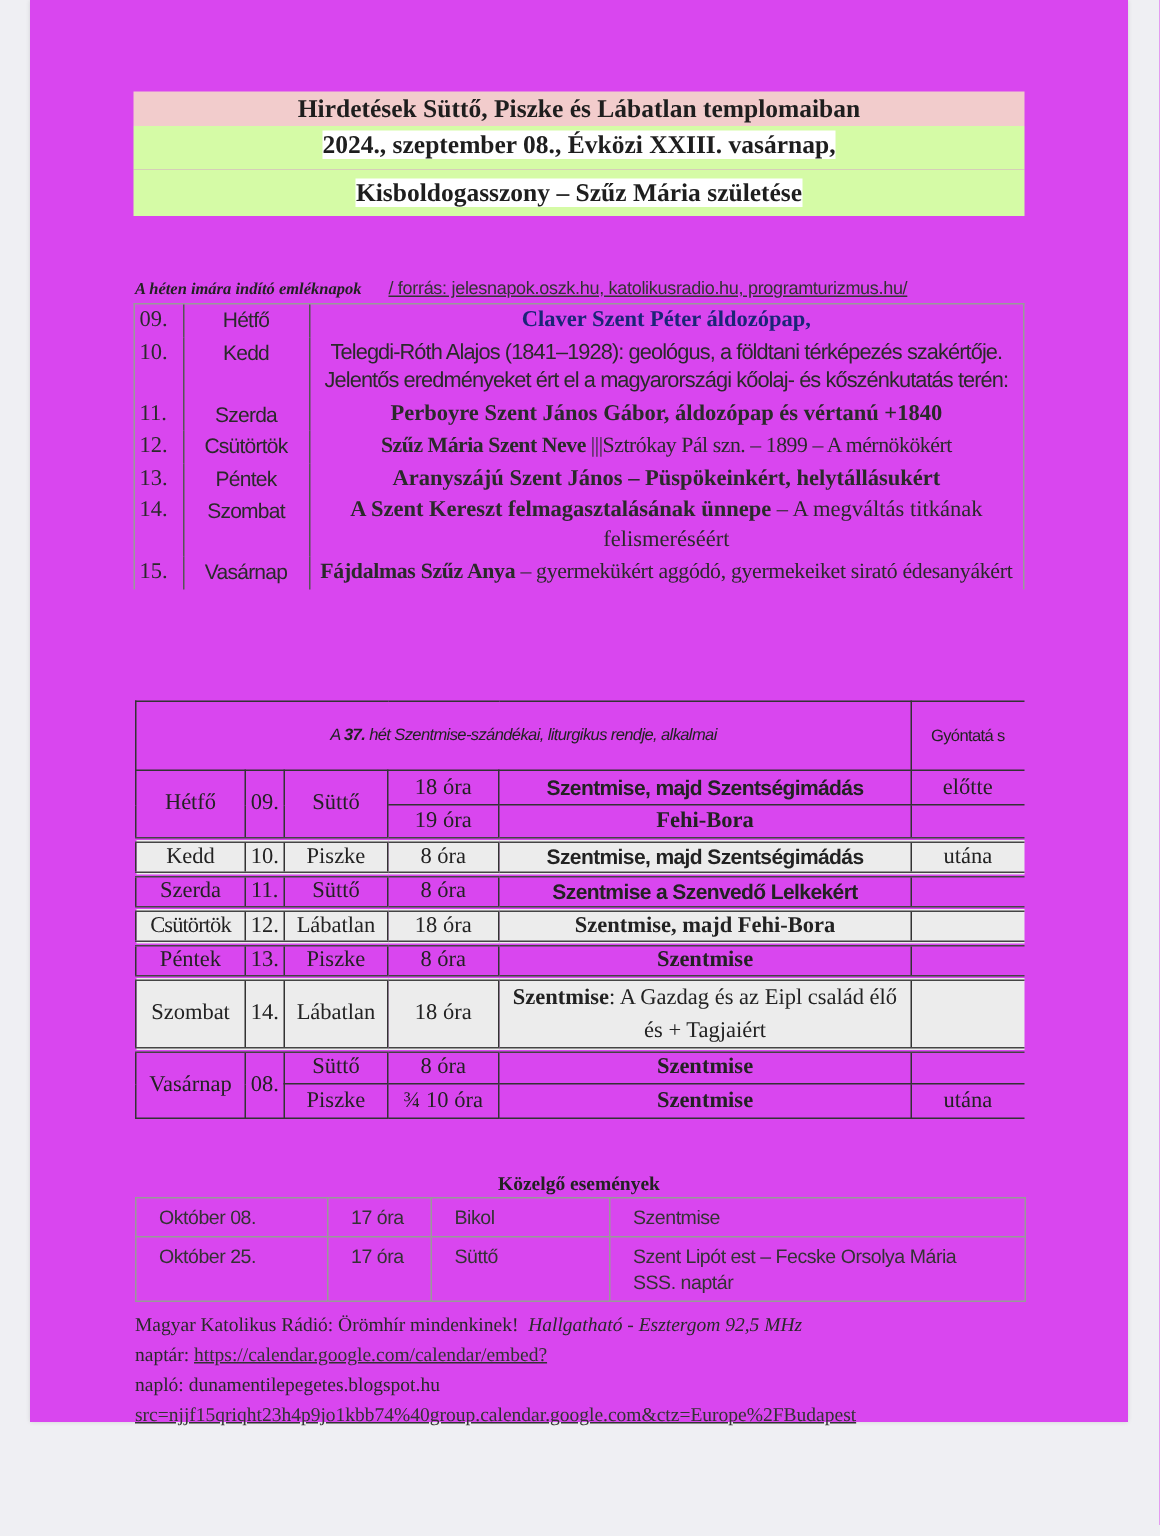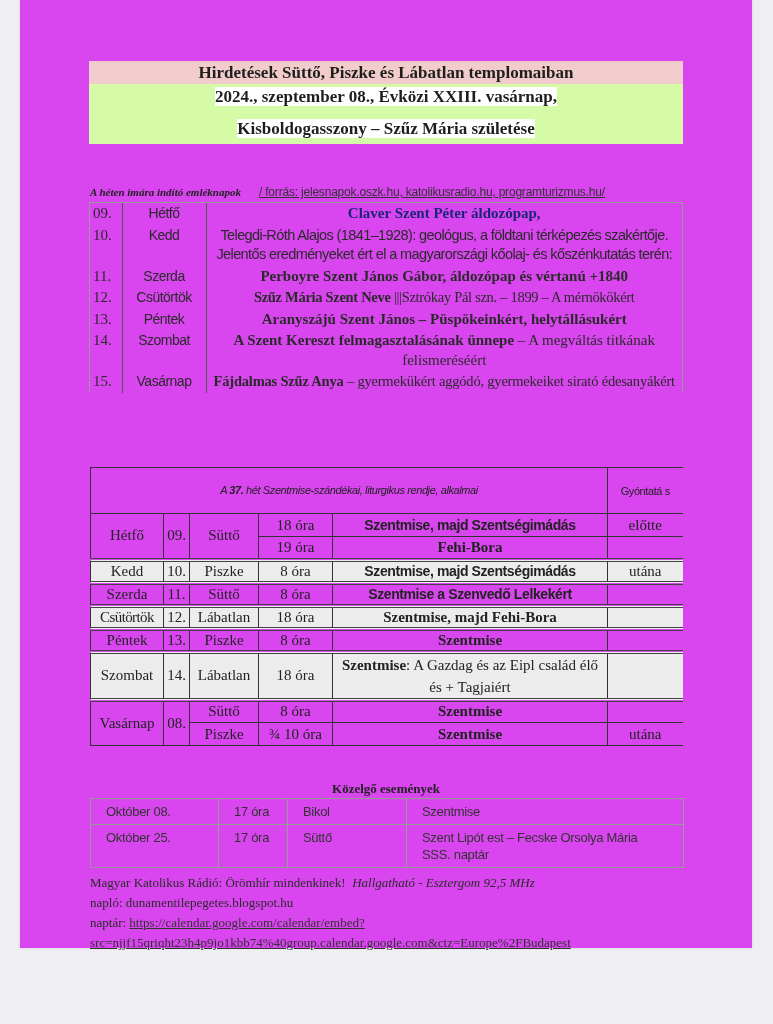--- a/index.html
+++ b/index.html
@@ -249,18 +249,18 @@
         <td>17 óra</td>
         <td>Süttő</td>
         <td>Szent Lipót est – Fecske Orsolya Mária SSS. naptár</td>
       </tr>
     </tbody>
       </table>
   </div>
 
   <div class="abs footer">
     <div><span>Magyar Katolikus Rádió: Örömhír mindenkinek!</span>&nbsp; <span class="it">Hallgatható - Esztergom 92,5 MHz</span></div>
+    <div><span>naptár:</span> <a>https://calendar.google.com/calendar/embed?</a></div>
     <div><span>napló:</span> <span>dunamentilepegetes.blogspot.hu</span></div>
-    <div><span>naptár:</span> <a>https://calendar.google.com/calendar/embed?</a></div>
     <div><a>src=njjf15qriqht23h4p9jo1kbb74%40group.calendar.google.com&amp;ctz=Europe%2FBudapest</a></div>
   </div>
 
 </div>
 
 </body></html>

